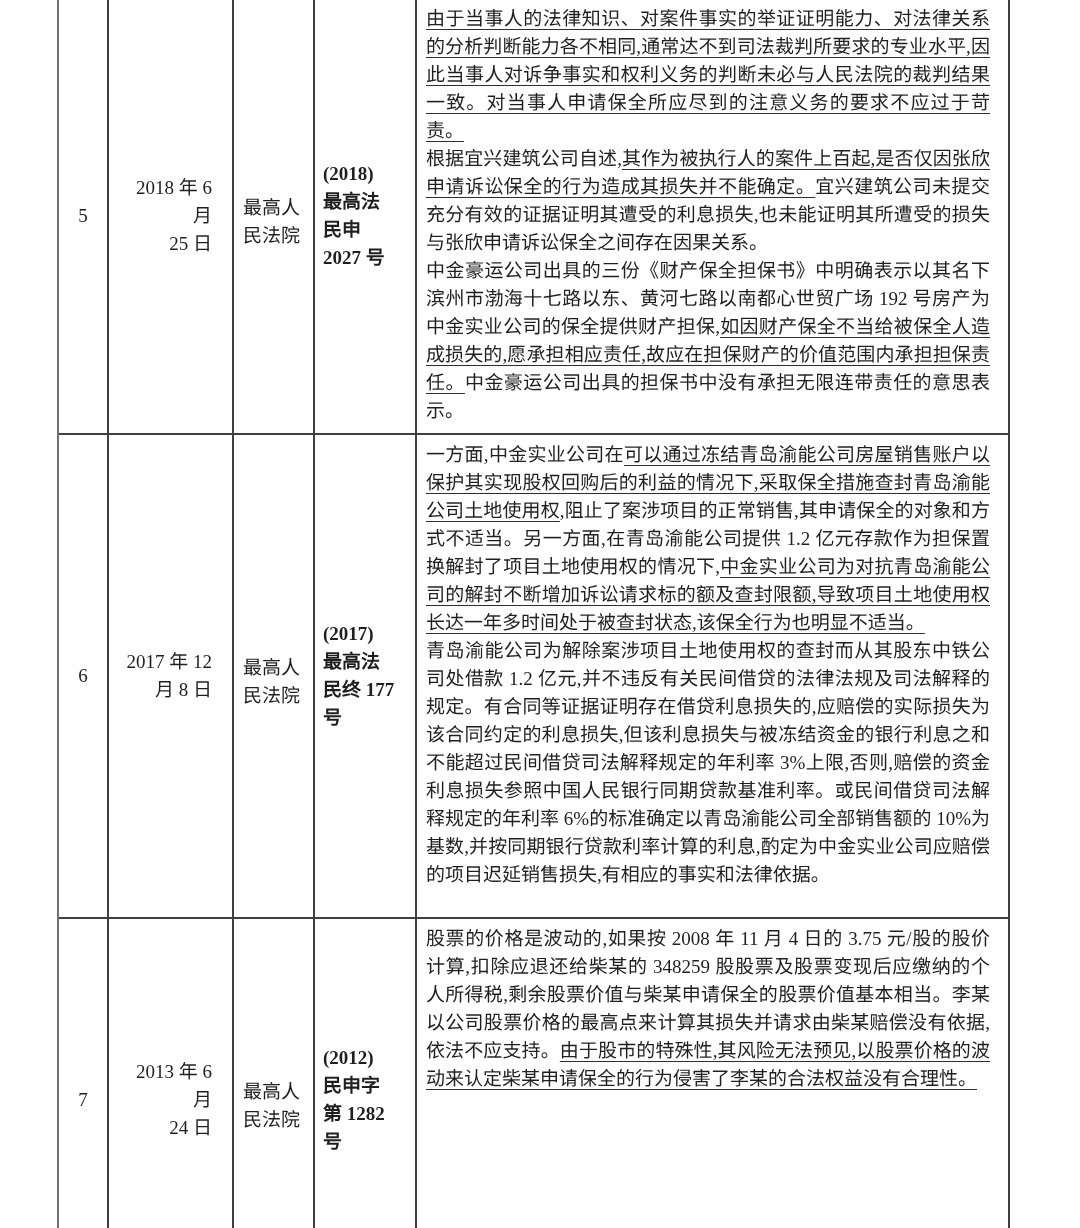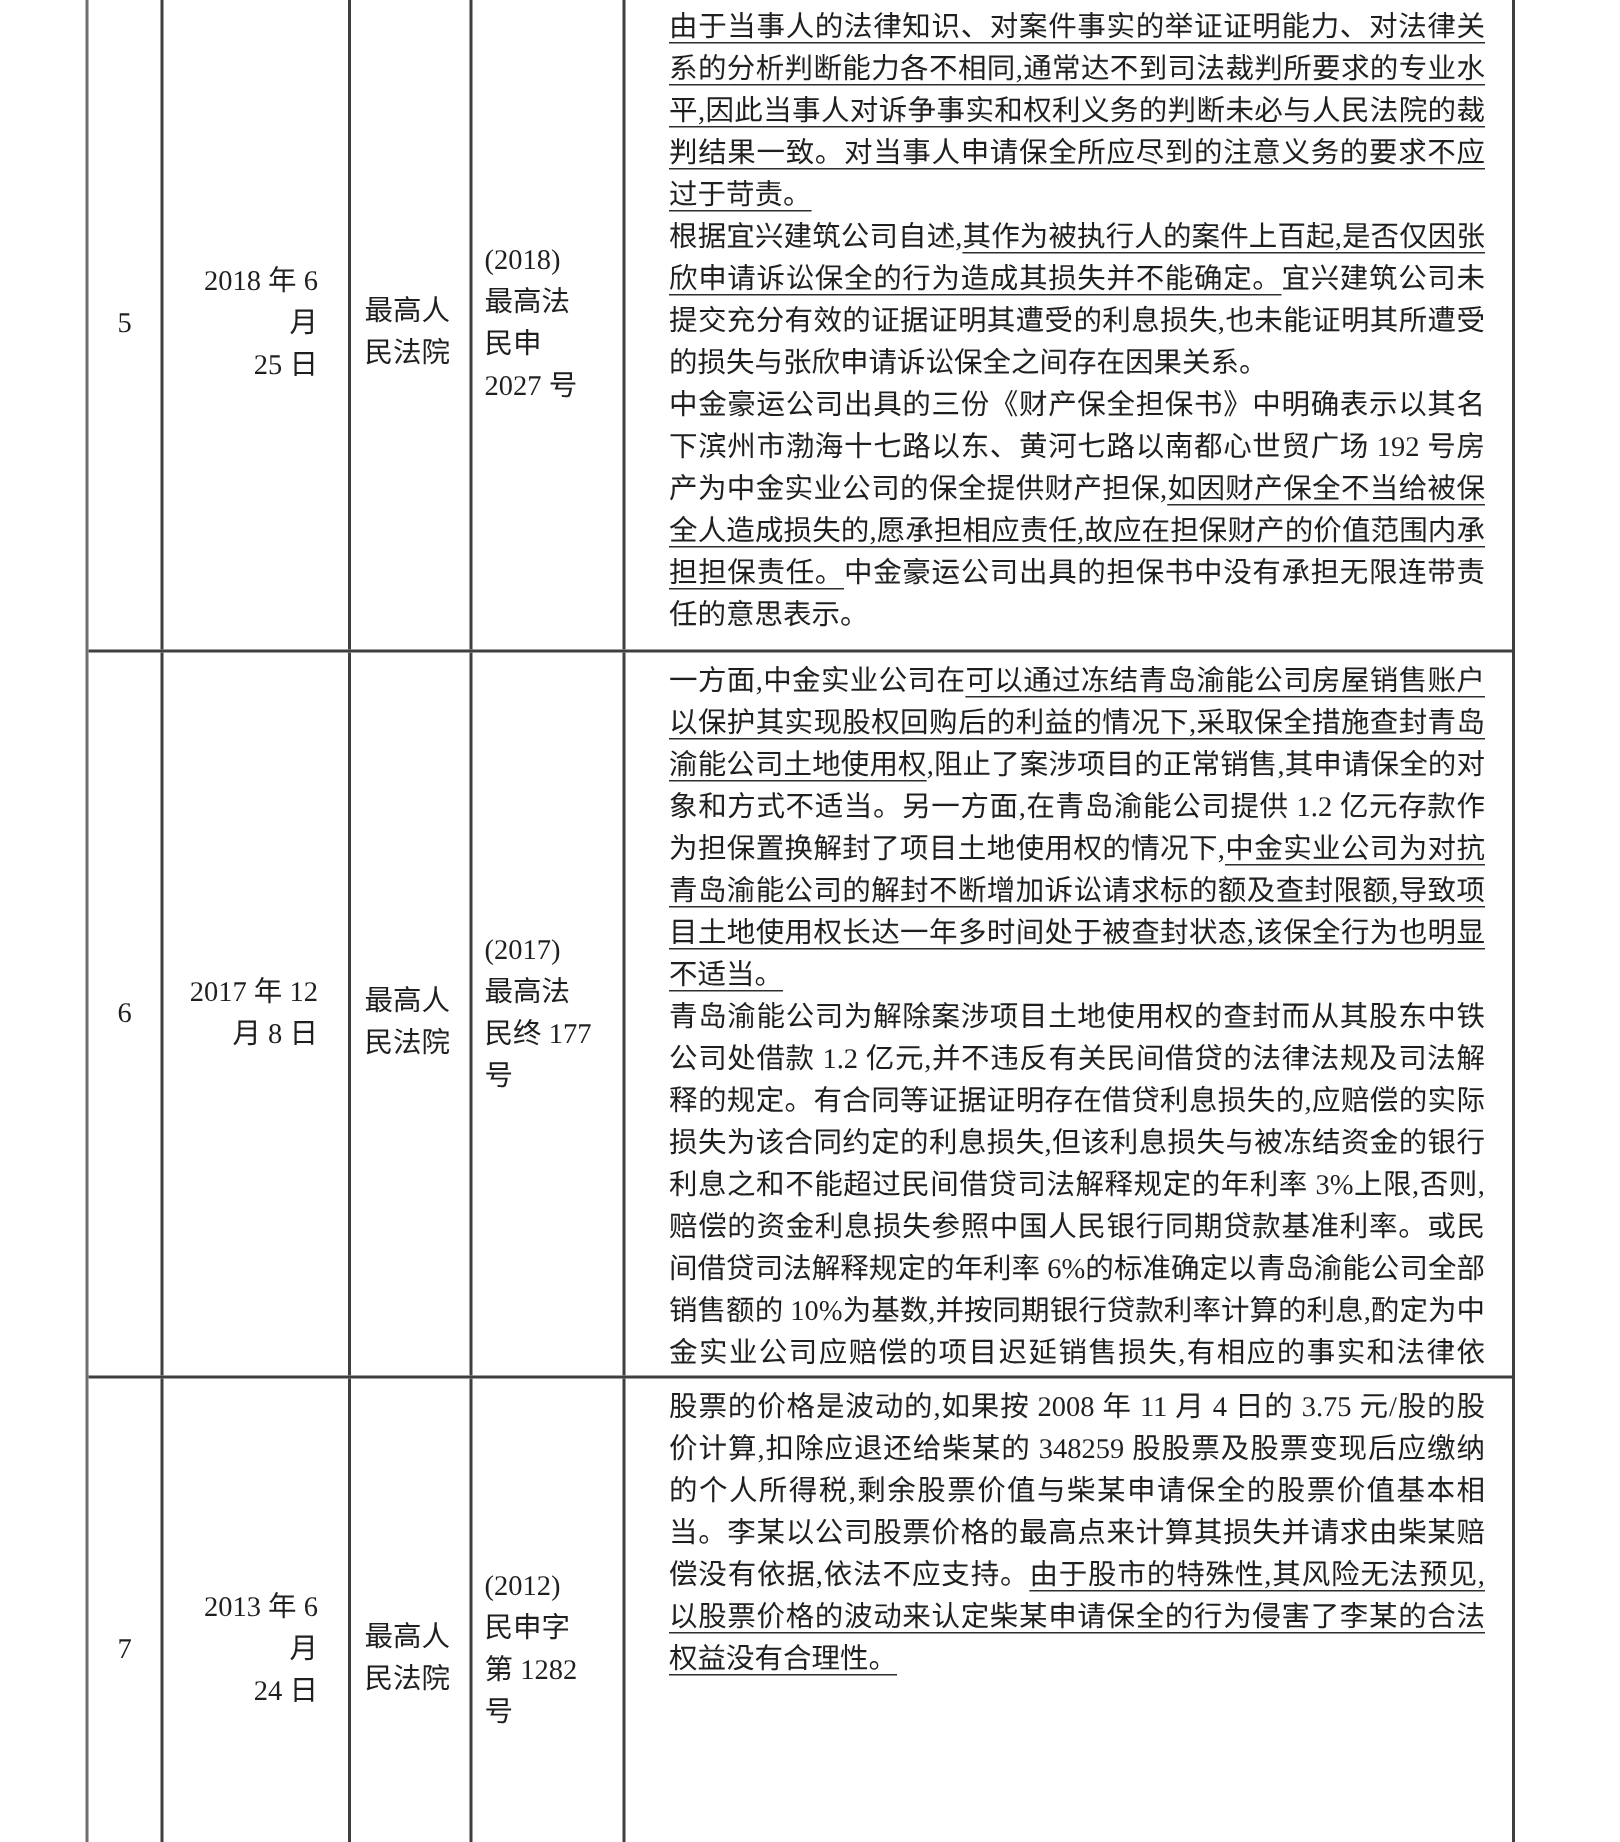--- a/index.html
+++ b/index.html
@@ -40,26 +40,25 @@
   }
   .c-no{
     display:flex;align-items:center;justify-content:center;
   }
   .c-date,.c-court,.c-case{
     display:flex;flex-direction:column;justify-content:center;
     white-space:pre-line;
   }
   .c-date{padding:0 20px 0 10px;text-align:right;}
   .c-court{padding:12px 2px 0 9px;}
-  .c-case{padding:0 20px 0 8px;}
+  .c-case{padding:0 20px 0 8px;font-weight:bold;}
   .c-text{
     border-right:none;
     padding:6px 18px 4px 9px;
     text-align:justify;
-    margin-left:20px;
   }
   .c-text p{margin:0;}
   .u{
     text-decoration:underline;
     text-decoration-thickness:1px;
     text-decoration-color:#2e2e2e;
     text-underline-offset:4px;
   }
 </style>
 </head>

